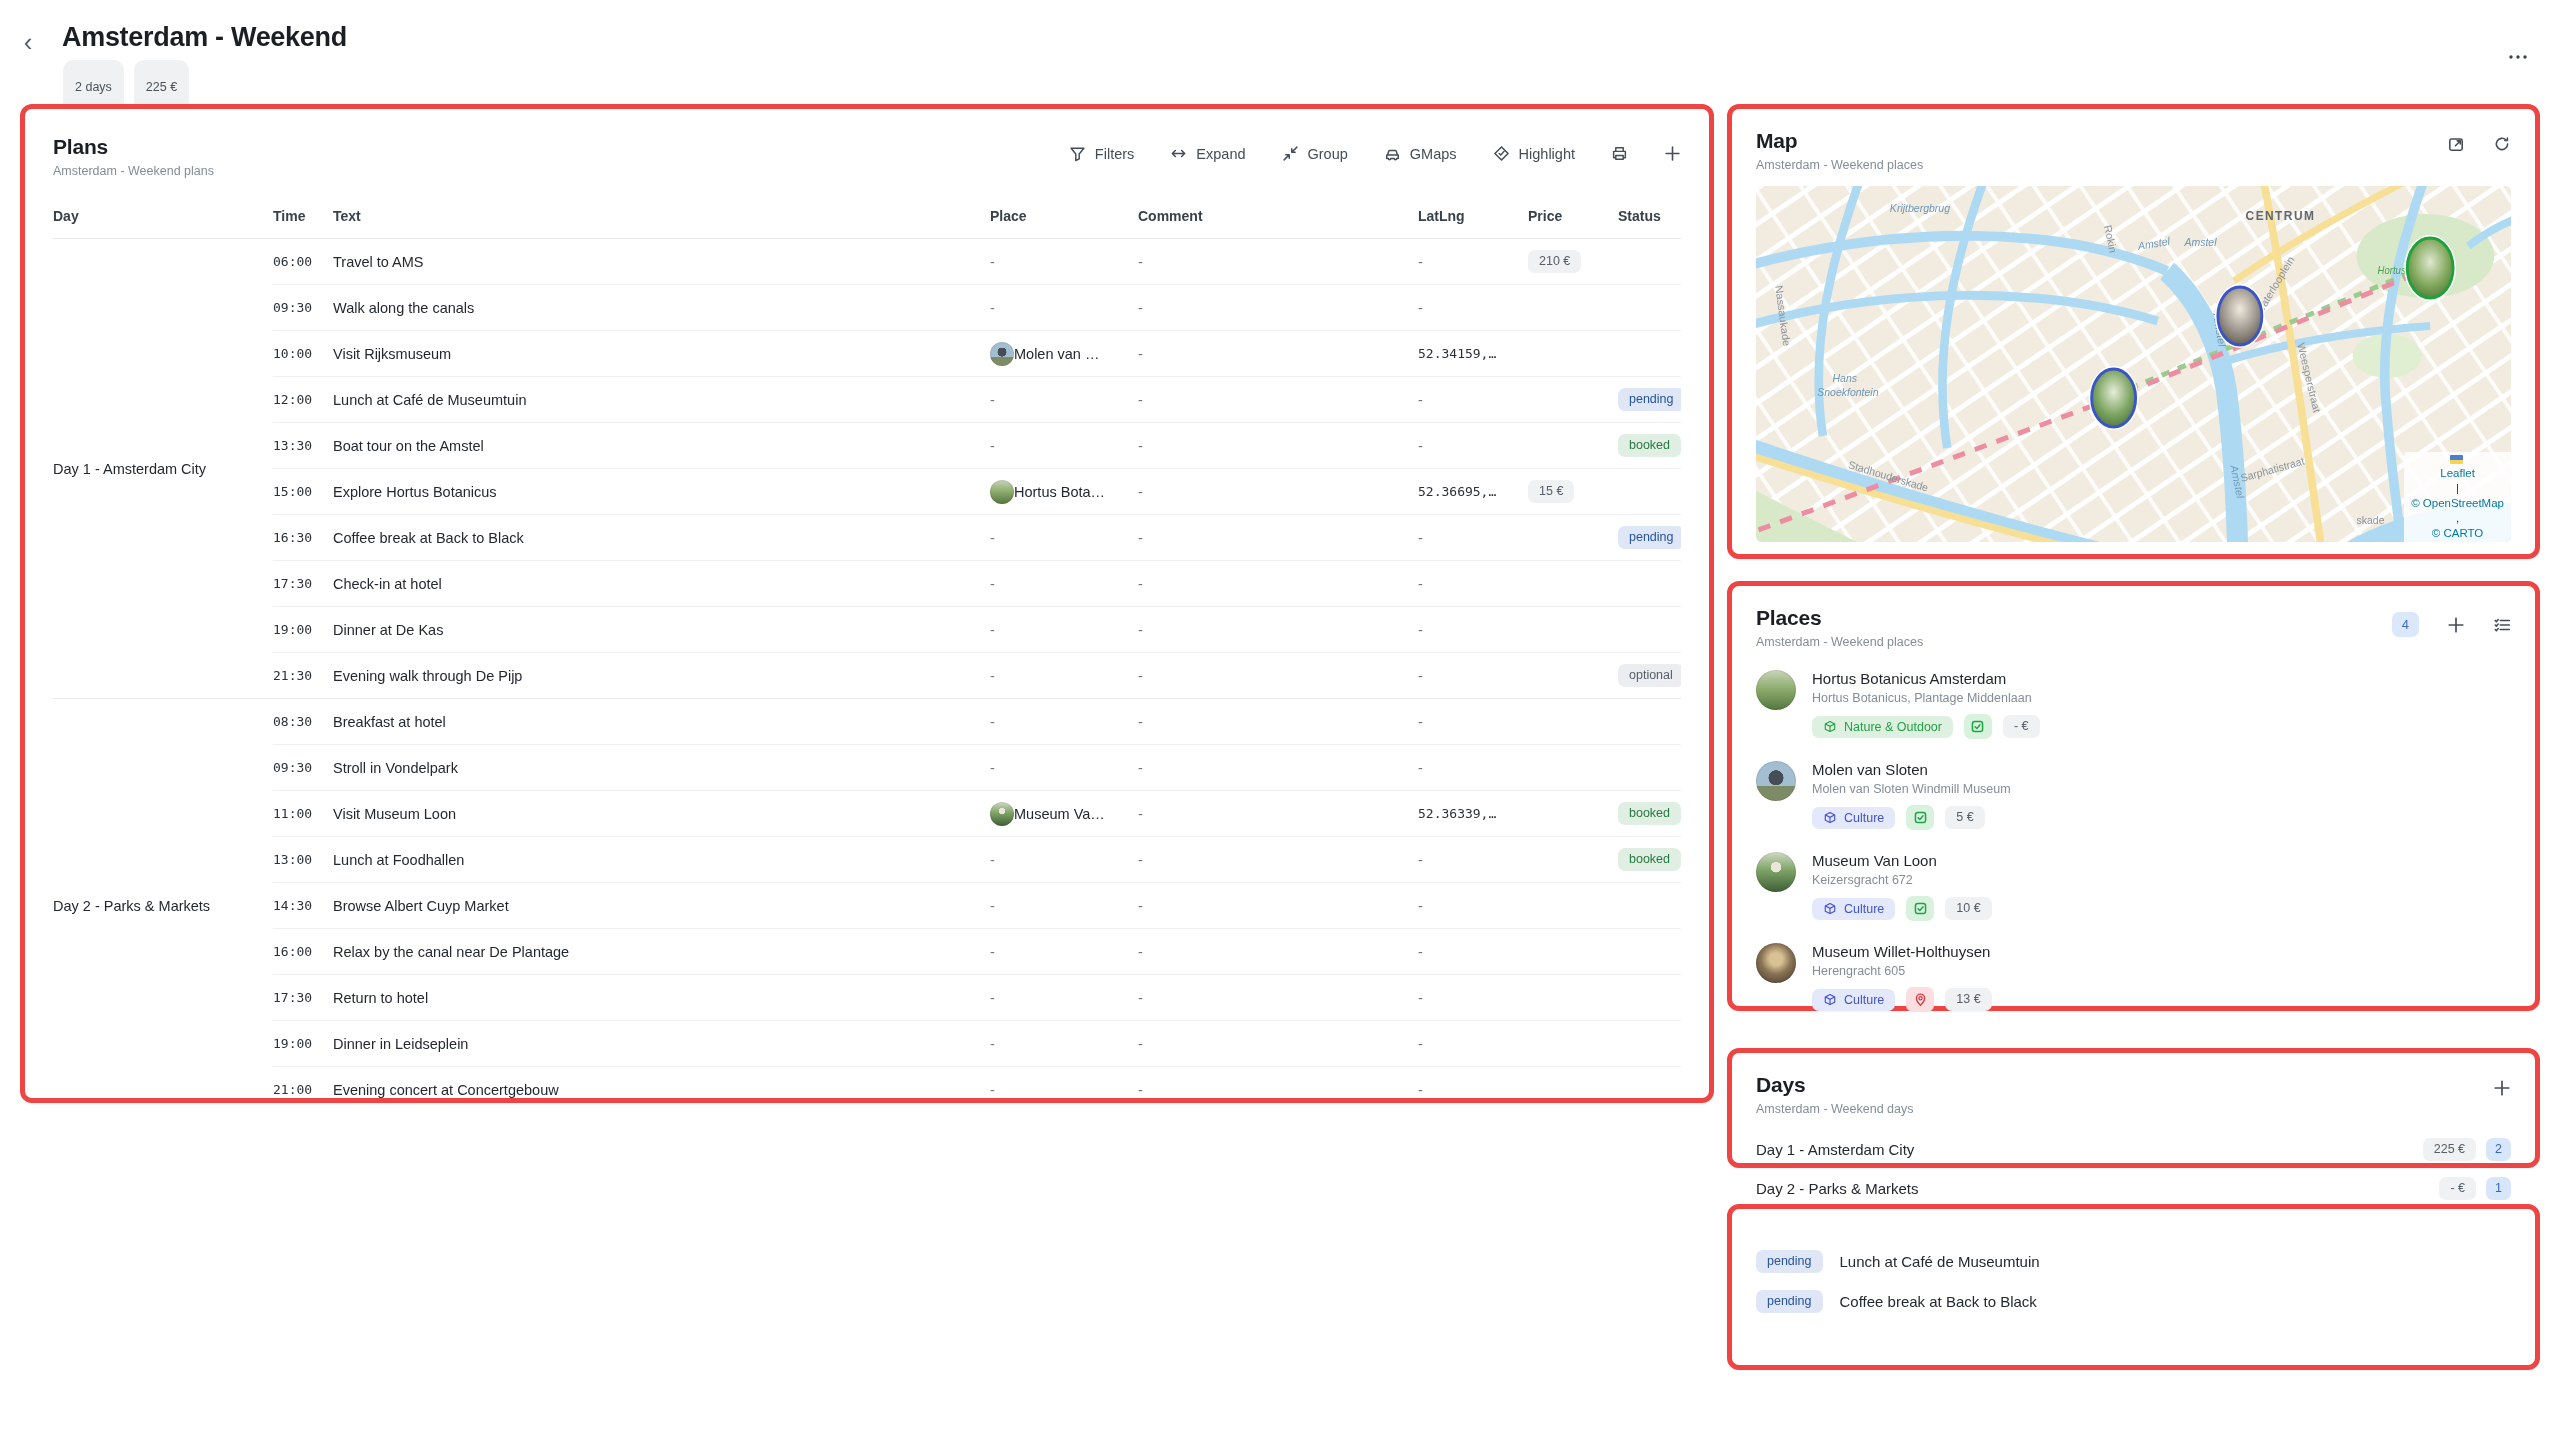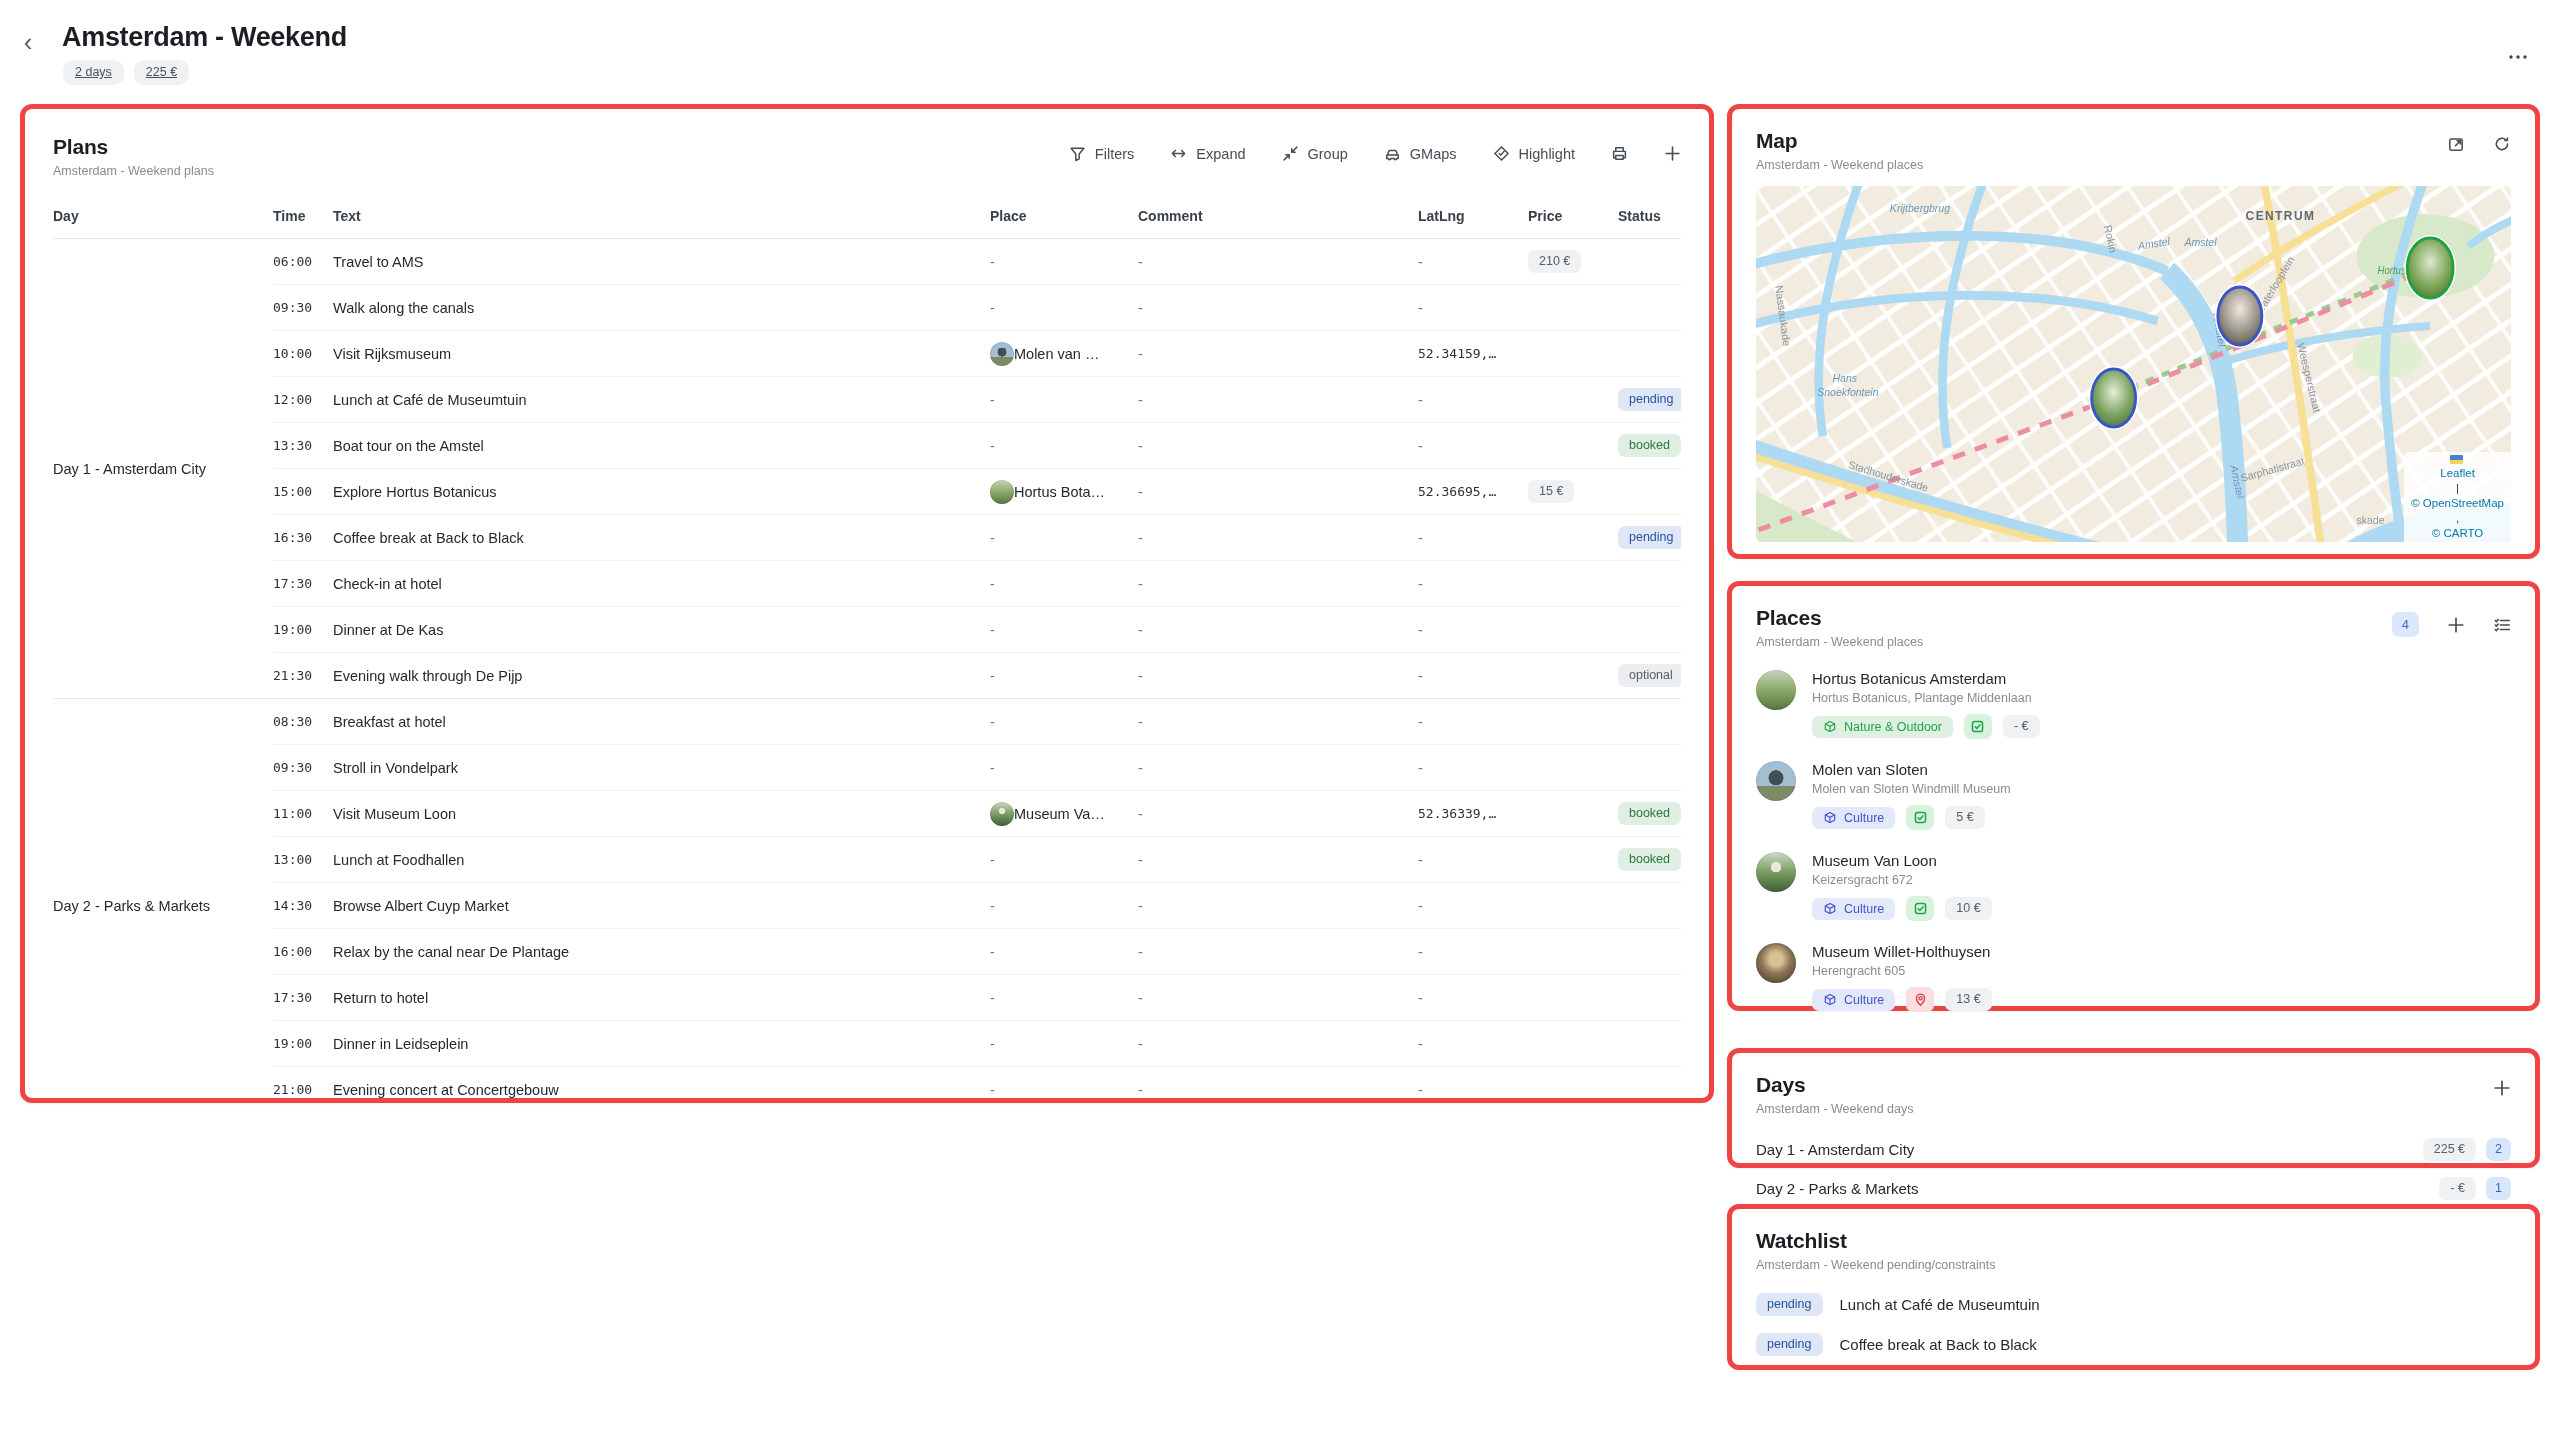--- a/index.html
+++ b/index.html
@@ -13,21 +13,21 @@
     position:absolute;background:#fff;border:5px solid #ef4444;border-radius:12px;
     box-shadow:0 1px 2px rgba(16,24,40,.05);box-sizing:border-box;
   }
   
   .app-header{position:absolute;left:0;top:0;width:2560px;height:100px;}
   .back-btn{position:absolute;left:14px;top:28px;width:28px;height:28px;border:none;background:none;
     font-size:26px;color:#57606a;cursor:pointer;line-height:26px;padding:0;}
   .page-title{position:absolute;left:62px;top:22px;font-size:27px;font-weight:600;color:#1b1f24;letter-spacing:-.3px;}
   .hbadges{position:absolute;left:63px;top:60px;display:flex;gap:10px;}
   .pill{display:inline-block;background:#eff1f3;color:#49525b;border-radius:10px;
-    font-size:12.5px;padding:5px 12px;line-height:15px;text-decoration:underline;}
+    font-size:12.5px;padding:20px 12px;line-height:15px;}
   .menu-btn{position:absolute;right:28px;top:44px;border:none;background:none;cursor:pointer;padding:4px;}
   
   .sec-title{font-size:21px;font-weight:700;color:#1b1f24;letter-spacing:-.2px;}
   .sec-sub{font-size:12.5px;color:#848d96;margin-top:5px;}
   .card-head{display:flex;justify-content:space-between;align-items:flex-start;}
   .iconbtns{display:flex;gap:28px;align-items:center;color:#454d57;padding-top:6px;}
   .iconbtn{border:none;background:none;padding:0;cursor:pointer;color:#454d57;display:flex;align-items:center;gap:10px;}
   .iconbtn svg{width:18px;height:18px;display:block;}
   
   #plans-card{left:20px;top:104px;width:1694px;height:999px;padding:26px 28px 0;}
@@ -635,26 +635,20 @@
         <div>Day 2 - Parks &amp; Markets</div>
         <div class="day-badges">
           <span class="badge gray">- €</span>
           <span class="badge count">1</span>
         </div>
       </div>
     </div>
 </div>
 
 <div class="card" id="watch-card">
-  <div class="card-head">
-    <div>
-      <div class="sec-title">Watchlist</div>
-      <div class="sec-sub">Amsterdam - Weekend pending/constraints</div>
-    </div>
-  </div>
   <div id="watch-list">
       <div class="watch-row">
         <span class="badge pending">pending</span>
         <span>Lunch at Café de Museumtuin</span>
       </div>
       <div class="watch-row">
         <span class="badge pending">pending</span>
         <span>Coffee break at Back to Black</span>
       </div>
     </div>

